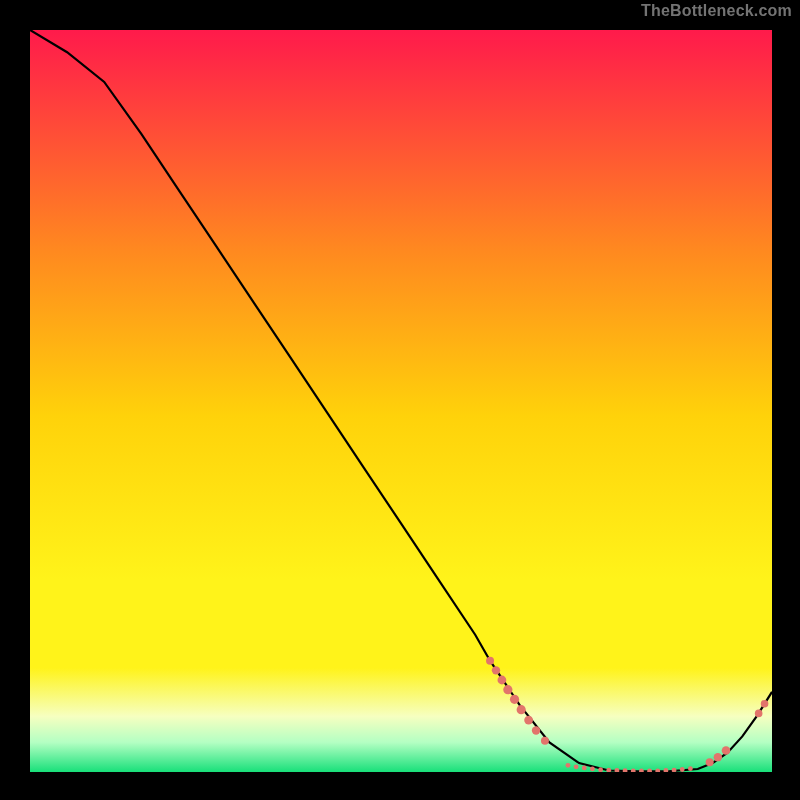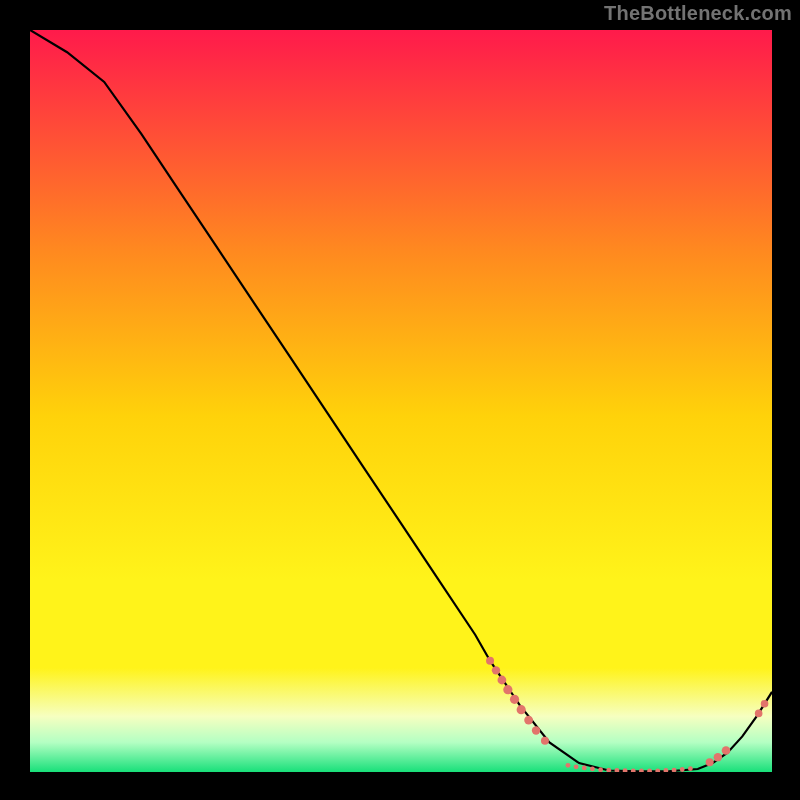--- a/index.html
+++ b/index.html
@@ -15,21 +15,21 @@
     position: relative;
     width: 800px;
     height: 800px;
     background: #000;
   }
   .watermark {
     position: absolute;
     top: 2px;
     right: 8px;
     color: #737373;
-    font-size: 20px;
+    font-size: 16px;
     font-weight: 600;
     letter-spacing: 0.2px;
     z-index: 20;
   }
   .plot {
     position: absolute;
     left: 30px;
     top: 30px;
     width: 742px;
     height: 742px;

